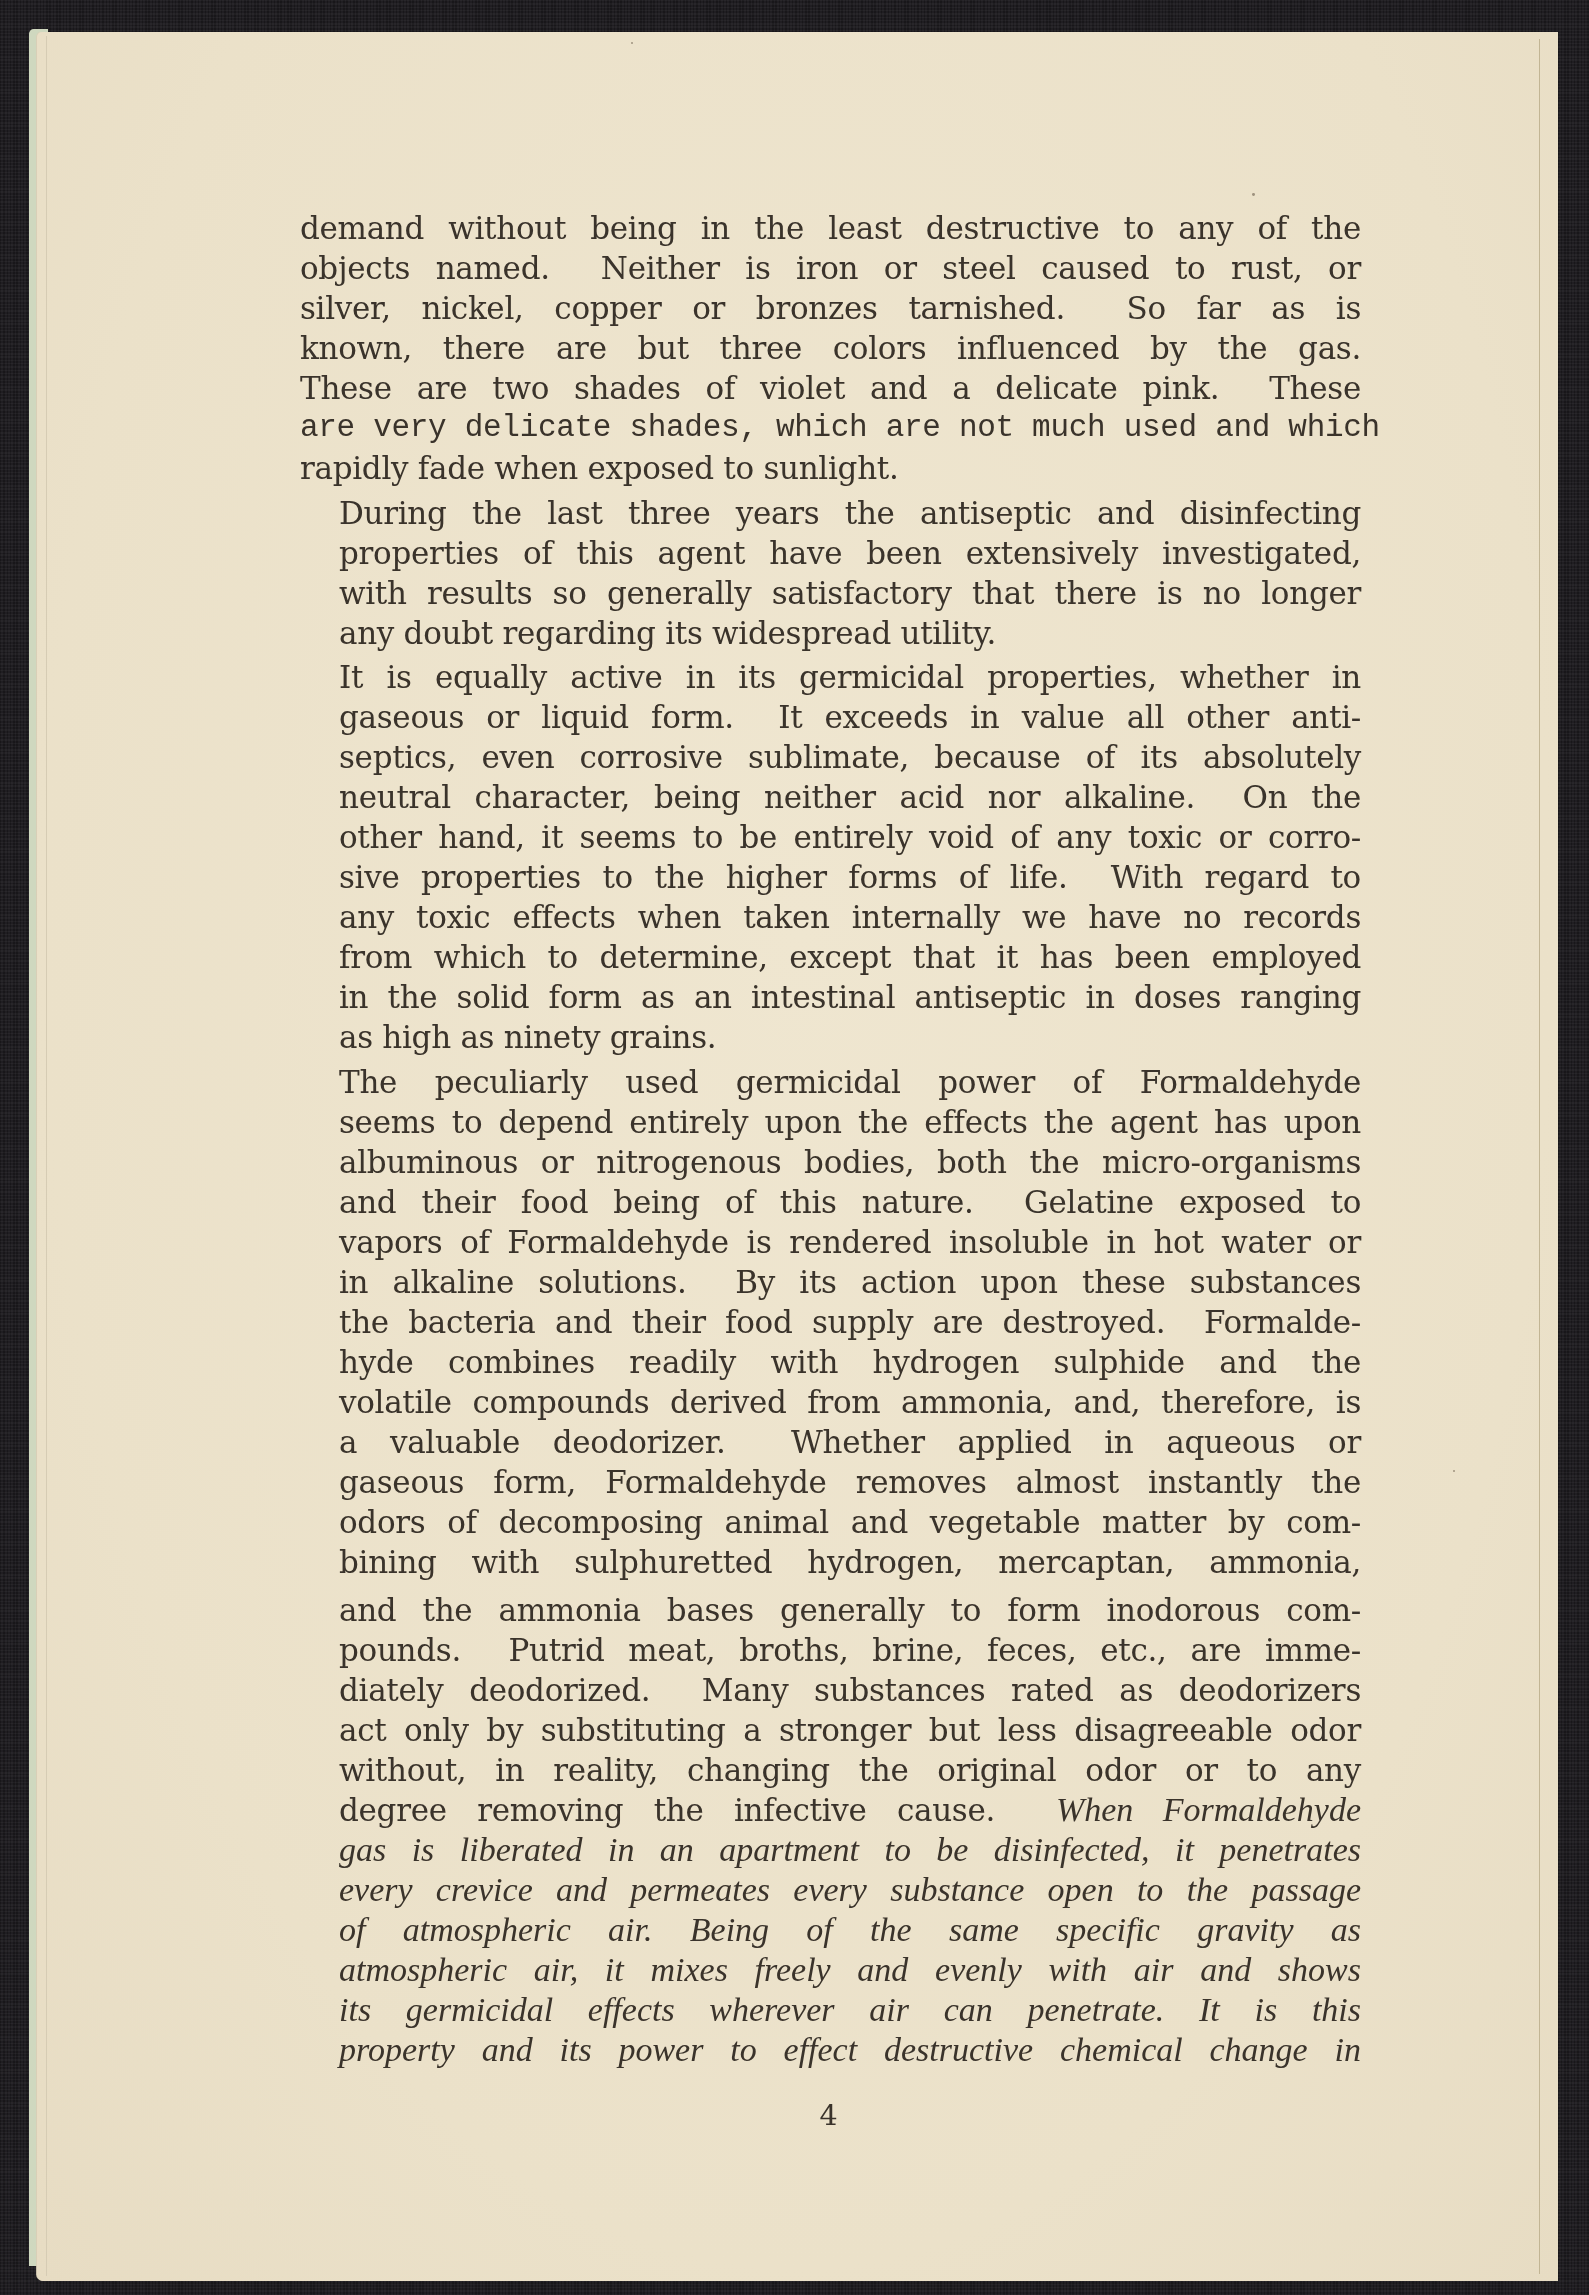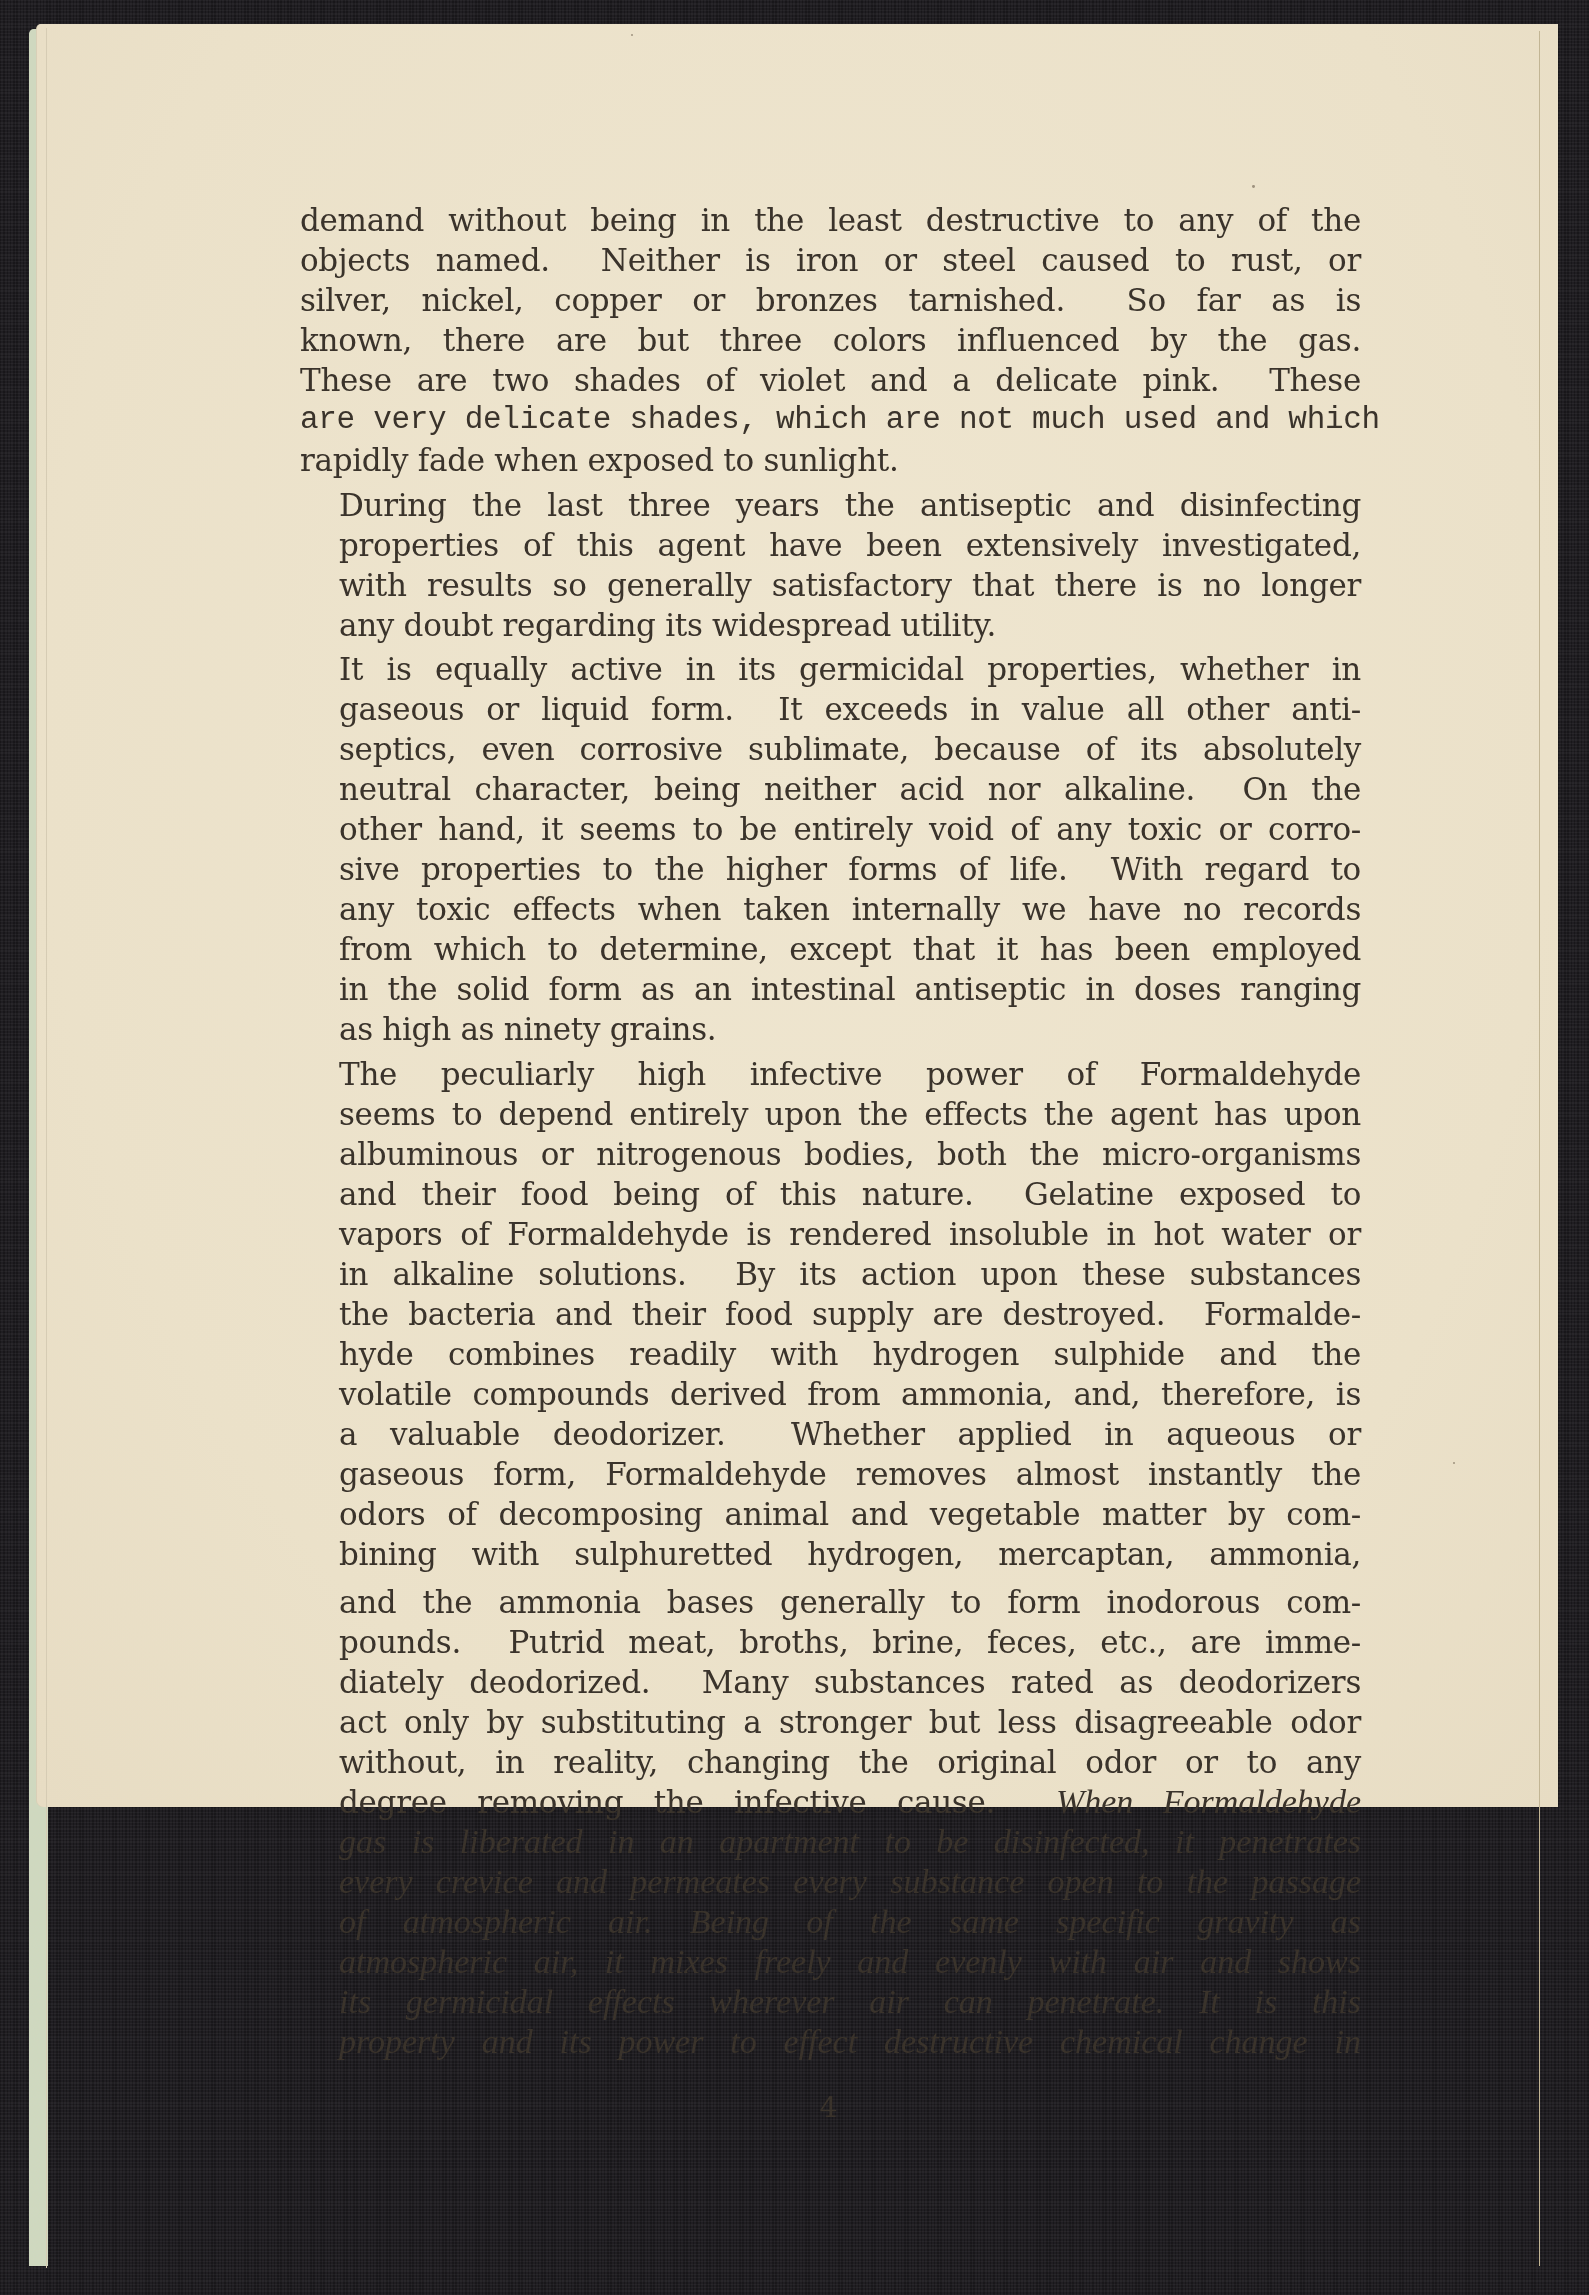--- a/index.html
+++ b/index.html
@@ -15,22 +15,22 @@
   }
   .green-edge {
     position: absolute;
     left: 28.5px; top: 28.5px;
     width: 19px; height: 2237px;
     background: #cfd8bf;
     border-radius: 4.7px 0 0 0;
   }
   .page {
     position: absolute;
-    left: 37px; top: 24px;
-    width: 1521px; height: 1783px;
+    left: 37px; top: 32px;
+    width: 1521px; height: 2249px;
     background: #ede3cc;
     background-image: radial-gradient(ellipse at 50% 40%, #efe6d0 0%, #ebe1c9 70%, #e7dcc3 100%);
     border-radius: 4.7px 0 0 6.6px;
     box-shadow: -0.9px 0 0 #d9cfb6;
   }
   .inner-leaf-line {
     position: absolute;
     left: 8.5px; top: 3.8px;
     width: 0.9px; height: 2240px;
     background: #d6ccb4;
@@ -103,21 +103,21 @@
         <span class="line" style="white-space: normal; width: 100%;"><span style="white-space: pre;">septics, even corrosive sublimate, because of its absolutely</span></span>
         <span class="line" style="white-space: normal; width: 100%;"><span style="white-space: pre;">neutral character, being neither acid nor alkaline.  On the</span></span>
         <span class="line" style="white-space: normal; width: 100%;"><span style="white-space: pre;">other hand, it seems to be entirely void of any toxic or corro-</span></span>
         <span class="line" style="white-space: normal; width: 100%;"><span style="white-space: pre;">sive properties to the higher forms of life.  With regard to</span></span>
         <span class="line" style="white-space: normal; width: 100%;"><span style="white-space: pre;">any toxic effects when taken internally we have no records</span></span>
         <span class="line" style="white-space: normal; width: 100%;"><span style="white-space: pre;">from which to determine, except that it has been employed</span></span>
         <span class="line" style="white-space: normal; width: 100%;"><span style="white-space: pre;">in the solid form as an intestinal antiseptic in doses ranging</span></span>
         <span class="line last" style="white-space: normal; width: 100%;"><span style="white-space: pre;">as high as ninety grains.</span></span>
       </div>
       <div class="para indent">
-        <span class="line" style="text-indent: 39px; white-space: normal; width: 100%;"><span style="white-space: pre;">The peculiarly high infective power of Formaldehyde</span></span>
+        <span class="line" style="text-indent: 39px; white-space: normal; width: 100%;"><span style="white-space: pre;">The peculiarly used germicidal power of Formaldehyde</span></span>
         <span class="line" style="white-space: normal; width: 100%;"><span style="white-space: pre;">seems to depend entirely upon the effects the agent has upon</span></span>
         <span class="line" style="white-space: normal; width: 100%;"><span style="white-space: pre;">albuminous or nitrogenous bodies, both the micro-organisms</span></span>
         <span class="line" style="white-space: normal; width: 100%;"><span style="white-space: pre;">and their food being of this nature.  Gelatine exposed to</span></span>
         <span class="line" style="white-space: normal; width: 100%;"><span style="white-space: pre;">vapors of Formaldehyde is rendered insoluble in hot water or</span></span>
         <span class="line" style="white-space: normal; width: 100%;"><span style="white-space: pre;">in alkaline solutions.  By its action upon these substances</span></span>
         <span class="line" style="white-space: normal; width: 100%;"><span style="white-space: pre;">the bacteria and their food supply are destroyed.  Formalde-</span></span>
         <span class="line" style="white-space: normal; width: 100%;"><span style="white-space: pre;">hyde combines readily with hydrogen sulphide and the</span></span>
         <span class="line" style="white-space: normal; width: 100%;"><span style="white-space: pre;">volatile compounds derived from ammonia, and, therefore, is</span></span>
         <span class="line" style="white-space: normal; width: 100%;"><span style="white-space: pre;">a valuable deodorizer.  Whether applied in aqueous or</span></span>
         <span class="line" style="white-space: normal; width: 100%;"><span style="white-space: pre;">gaseous form, Formaldehyde removes almost instantly the</span></span>

